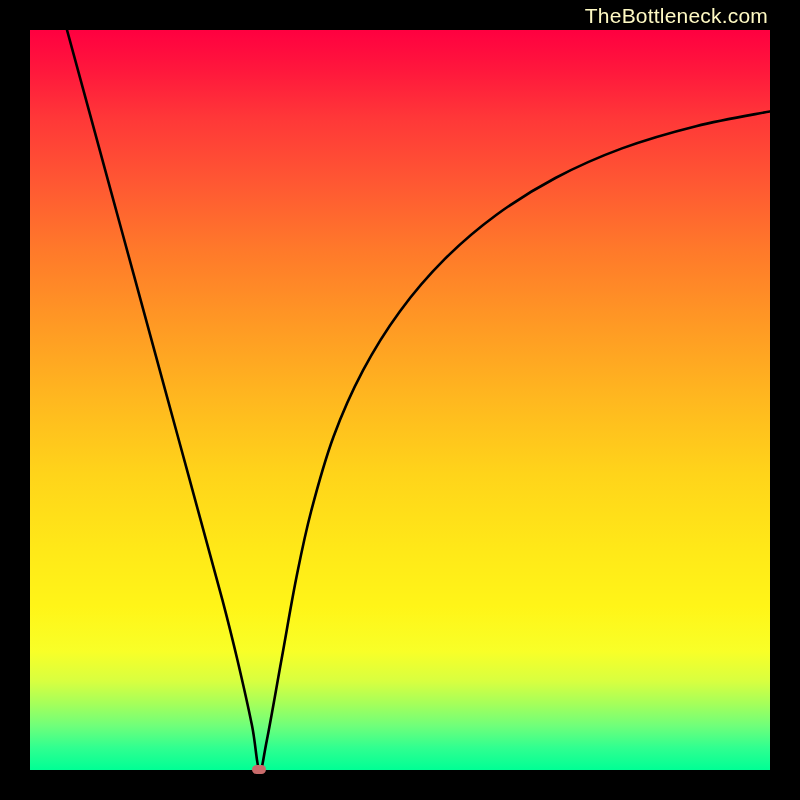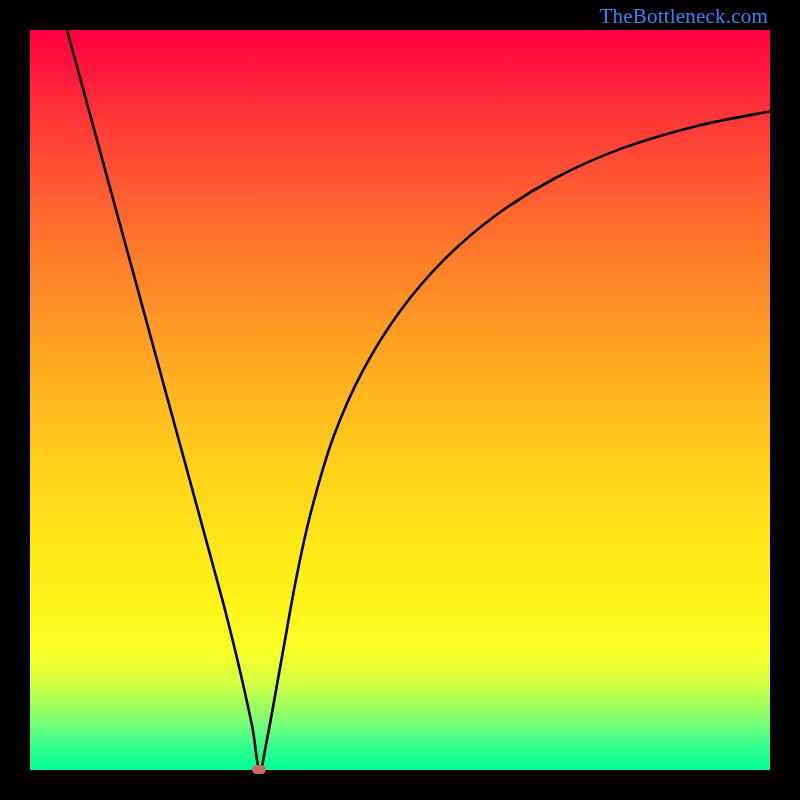--- a/index.html
+++ b/index.html
@@ -31,23 +31,23 @@
       #d8ff40 88%,
       #a6ff5a 91%,
       #70ff7a 94%,
       #30ff90 97%,
       #00ff95 100%);
   }
   .watermark {
     position: absolute;
     top: 4px;
     right: 32px;
-    font-family: Liberation Serif, serif;
+    font-family: Liberation Sans, sans-serif;
     font-size: 21px;
-    color: #3b82f6;
+    color: #fef9c3;
     letter-spacing: 0.2px;
     font-weight: 500;
   }
   .curve-svg {
     position: absolute;
     left: 30px;
     top: 30px;
     width: 740px;
     height: 740px;
   }

